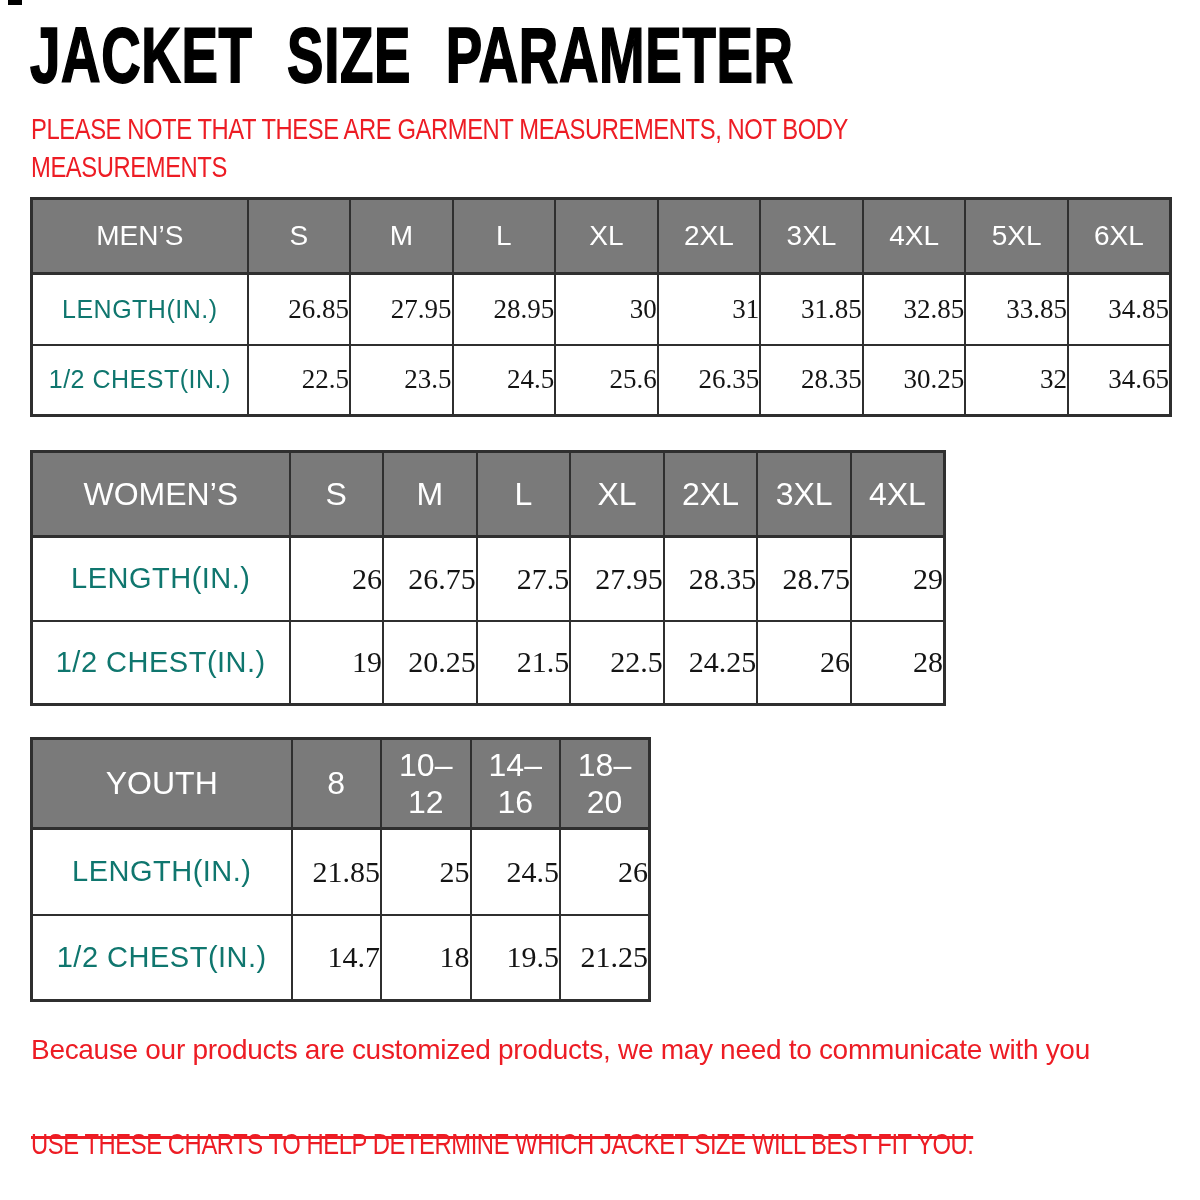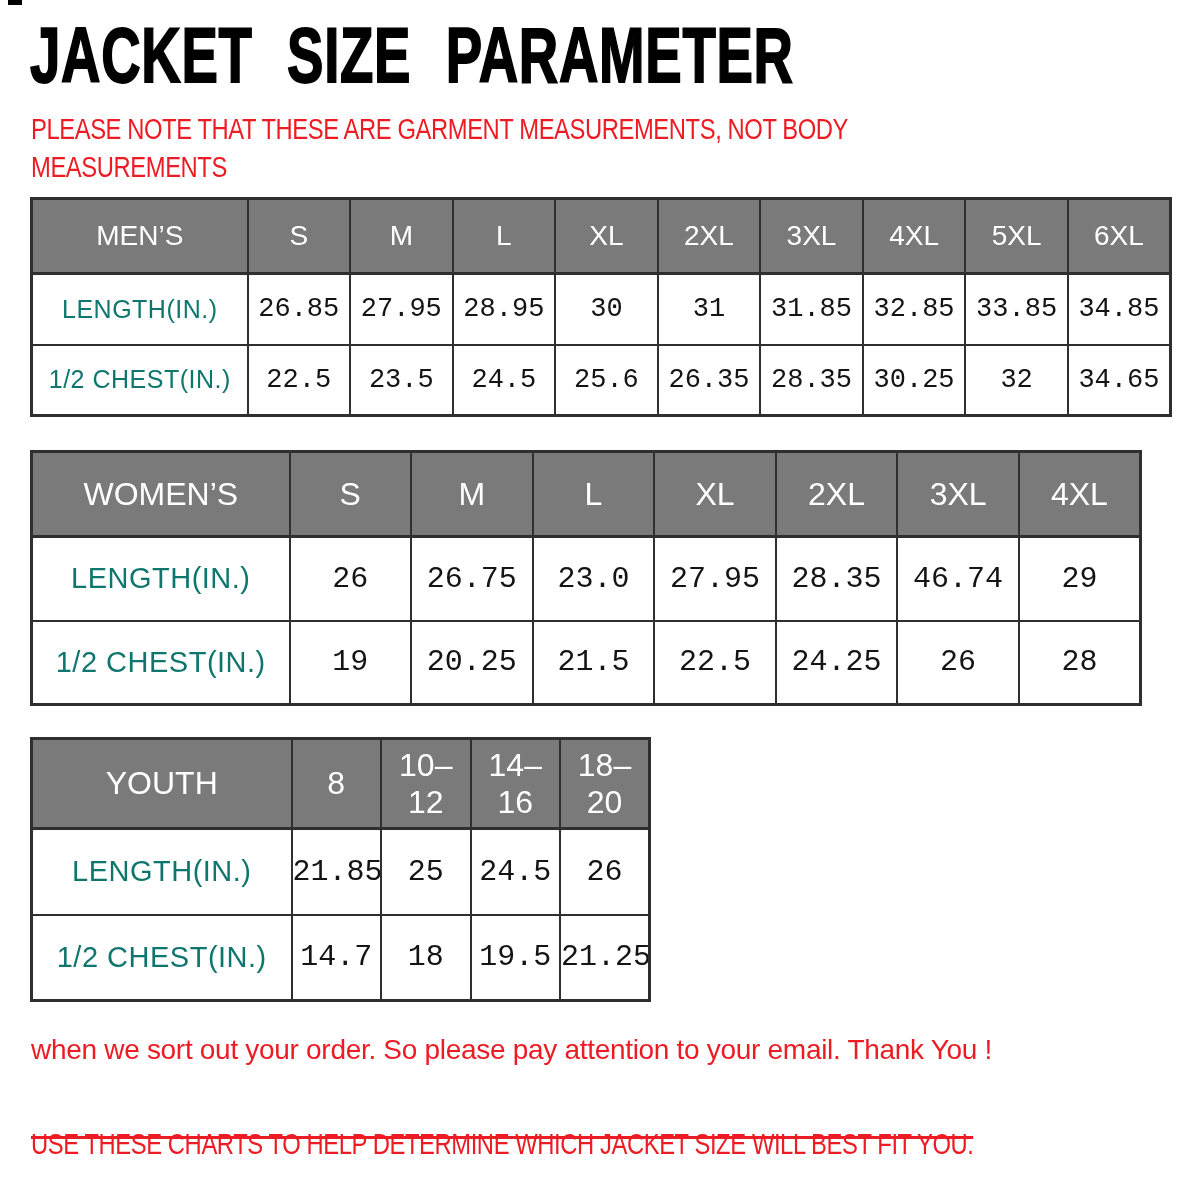--- a/index.html
+++ b/index.html
@@ -54,32 +54,32 @@
     border: 2px solid var(--grid, #2f2f2f);
     text-align: center; vertical-align: middle;
     padding: 0; font-weight: normal;
     overflow: hidden;
   }
   .header-row th { border-bottom-width: 3px; }
   .header-cell {
     background: var(--header-bg, #7a7a7a);
     color: var(--header-text, #fff);
   }
-  .value-cell { font-family: Liberation Mono, monospace; color: #141414; }
+  .value-cell { font-family: Liberation Serif, serif; color: #141414; text-align: right; }
   .row-label  { letter-spacing: 0.5px; color: #0f766e; }
 
   #mens   { left: 30px; top: 197px; width: 1142px; }
   #mens   .label-col   { width: 216px; }
   #mens   .header-row  { height: 75px; }
   #mens   .data-row    { height: 71px; }
   #mens   .header-cell { font-size: 28px; }
   #mens   .row-label   { font-size: 25px; }
   #mens   .value-cell  { font-size: 27px; }
 
-  #womens { left: 30px; top: 450px; width: 1112px; }
+  #womens { left: 30px; top: 450px; width: 916px; }
   #womens .label-col   { width: 258px; }
   #womens .header-row  { height: 85px; }
   #womens .data-row    { height: 84px; }
   #womens .header-cell { font-size: 32px; }
   #womens .row-label   { font-size: 29px; }
   #womens .value-cell  { font-size: 30px; }
 
   #youth  { left: 30px; top: 737px; width: 621px; }
   #youth  .label-col   { width: 260px; }
   #youth  .header-row  { height: 90px; }
@@ -179,24 +179,24 @@
         <th class="header-cell size-cell">2XL</th>
         <th class="header-cell size-cell">3XL</th>
         <th class="header-cell size-cell">4XL</th>
       </tr>
     </thead>
     <tbody>
       <tr class="data-row">
         <th class="row-label label-col">LENGTH(IN.)</th>
         <td class="value-cell">26</td>
         <td class="value-cell">26.75</td>
-        <td class="value-cell">23.0</td>
+        <td class="value-cell">27.5</td>
         <td class="value-cell">27.95</td>
         <td class="value-cell">28.35</td>
-        <td class="value-cell">46.74</td>
+        <td class="value-cell">28.75</td>
         <td class="value-cell">29</td>
       </tr>
       <tr class="data-row">
         <th class="row-label label-col">1/2 CHEST(IN.)</th>
         <td class="value-cell">19</td>
         <td class="value-cell">20.25</td>
         <td class="value-cell">21.5</td>
         <td class="value-cell">22.5</td>
         <td class="value-cell">24.25</td>
         <td class="value-cell">26</td>
@@ -226,18 +226,18 @@
         <th class="row-label label-col">1/2 CHEST(IN.)</th>
         <td class="value-cell">14.7</td>
         <td class="value-cell">18</td>
         <td class="value-cell">19.5</td>
         <td class="value-cell">21.25</td>
       </tr>
     </tbody>
   </table>
 
 <div class="footer-para">
-  <div>when we sort out your order. So please pay attention to your email. Thank You !</div>
+  <div>Because our products are customized products, we may need to communicate with you</div>
 </div>
 
 <div class="footer-line">
   <span class="overlined">USE THESE CHARTS TO HELP DETERMINE WHICH JACKET SIZE WILL BEST FIT YOU.</span>
 </div>
 
 </body></html>

